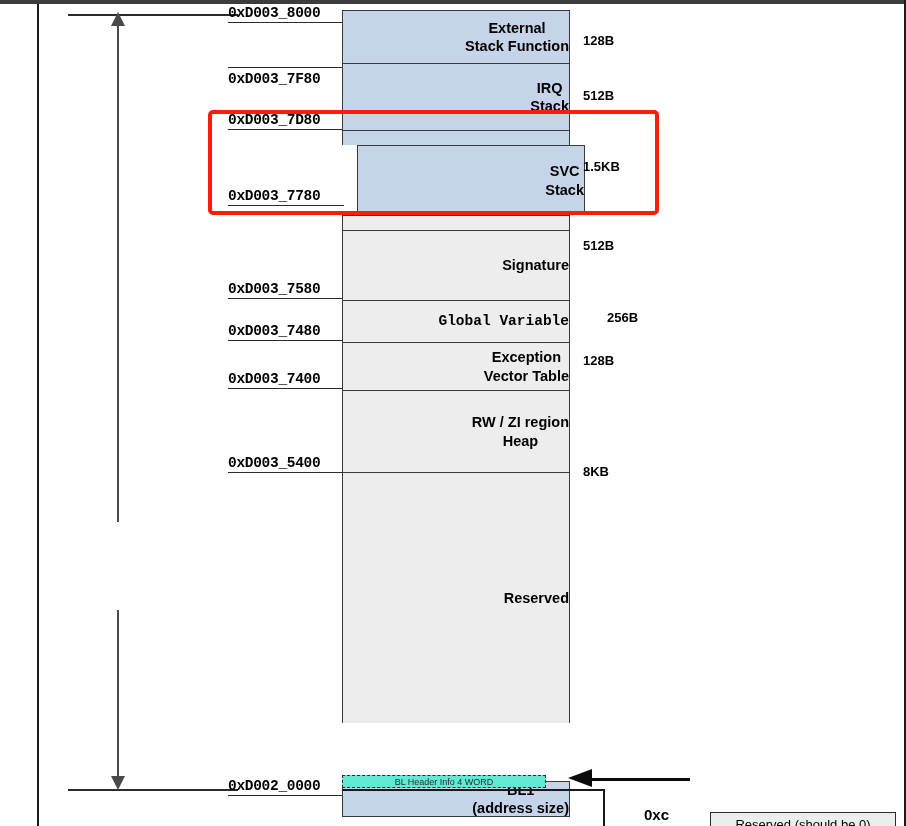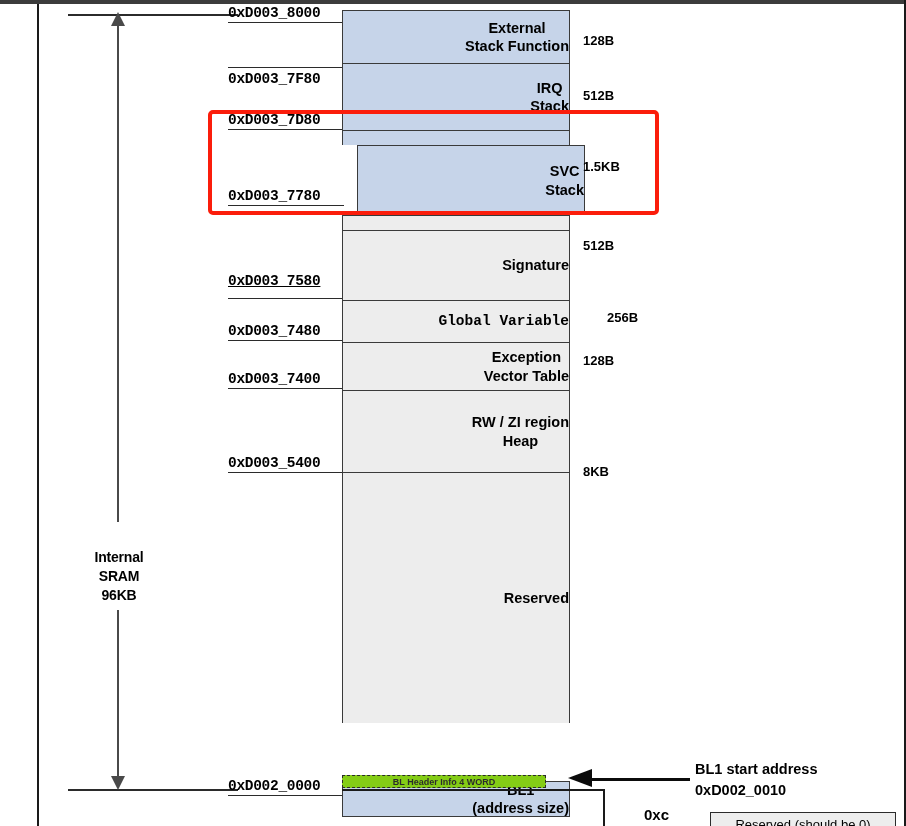--- a/index.html
+++ b/index.html
@@ -119,26 +119,26 @@
   .block.last { border-bottom: 1.5px solid #3a3a3a; }
   .fill-blue { background: #c6d4e9; }
   .fill-gray { background: #ededed; }
 
   .block-header {
     position: absolute;
     left: 0;
     width: 204px;
     box-sizing: border-box;
     border: 1.5px dashed #2b2b2b;
-    background: #84cc16;
+    background: #5eead4;
     display: flex;
     align-items: center;
     justify-content: center;
     font-size: 9px;
-    font-weight: bold;
+    font-weight: normal;
     color: #2b2b2b;
   }
 
   
   .size-label {
     position: absolute;
     left: 583px;
     font-size: 13px;
     font-weight: bold;
     color: #000;
@@ -229,36 +229,31 @@
   <div class="page-margin-rule"></div>
   <div class="right-edge"></div>
 
   <div class="span-tick top"></div>
   <div class="span-tick bottom"></div>
   <div class="span-arrow-head up"></div>
   <div class="span-arrow-line upper"></div>
   <div class="span-arrow-line lower"></div>
   <div class="span-arrow-head down"></div>
 
-  <div class="span-label">
-    <div>Internal</div>
-    <div>SRAM</div>
-    <div>96KB</div>
-  </div>
 
   <div id="addr-layer">
       <div class="addr" style="left: 228px; top: 5px;">0xD003_8000</div>
       <div class="addr-tick" style="left: 228px; top: 22px; width: 116px;"></div>
       <div class="addr" style="left: 228px; top: 50px; margin-top: 21px;">0xD003_7F80</div>
       <div class="addr-tick" style="left: 228px; top: 67px; width: 116px;"></div>
       <div class="addr" style="left: 228px; top: 112px;">0xD003_7D80</div>
       <div class="addr-tick" style="left: 228px; top: 129px; width: 116px;"></div>
       <div class="addr" style="left: 228px; top: 188px;">0xD003_7780</div>
       <div class="addr-tick" style="left: 228px; top: 205px; width: 116px;"></div>
-      <div class="addr" style="left: 228px; top: 273px; text-decoration: underline;">0xD003_7580</div>
+      <div class="addr" style="left: 228px; top: 281px;">0xD003_7580</div>
       <div class="addr-tick" style="left: 228px; top: 298px; width: 116px;"></div>
       <div class="addr" style="left: 228px; top: 323px;">0xD003_7480</div>
       <div class="addr-tick" style="left: 228px; top: 340px; width: 116px;"></div>
       <div class="addr" style="left: 228px; top: 371px;">0xD003_7400</div>
       <div class="addr-tick" style="left: 228px; top: 388px; width: 116px;"></div>
       <div class="addr" style="left: 228px; top: 455px;">0xD003_5400</div>
       <div class="addr-tick" style="left: 228px; top: 472px; width: 116px;"></div>
       <div class="addr" style="left: 228px; top: 778px;">0xD002_0000</div>
       <div class="addr-tick" style="left: 228px; top: 795px; width: 116px;"></div>
     </div>
@@ -327,23 +322,19 @@
       <div class="size-label" style="top: 238px;">512B</div>
       <div class="size-label" style="top: 310px; margin-left: 24px;">256B</div>
       <div class="size-label" style="top: 353px;">128B</div>
       <div class="size-label" style="top: 464px;">8KB</div>
     </div>
 
   <div class="red-box"></div>
 
   <div class="callout-line"></div>
   <div class="callout-head"></div>
-  <div class="callout-text">
-    <div>BL1 start address</div>
-    <div>0xD002_0010</div>
-  </div>
 
   <div class="leader-h"></div>
   <div class="leader"></div>
   <div class="detail-addr">0xc</div>
   <div class="detail-cell">Reserved (should be 0)</div>
 
 </div>
 
 </body></html>

